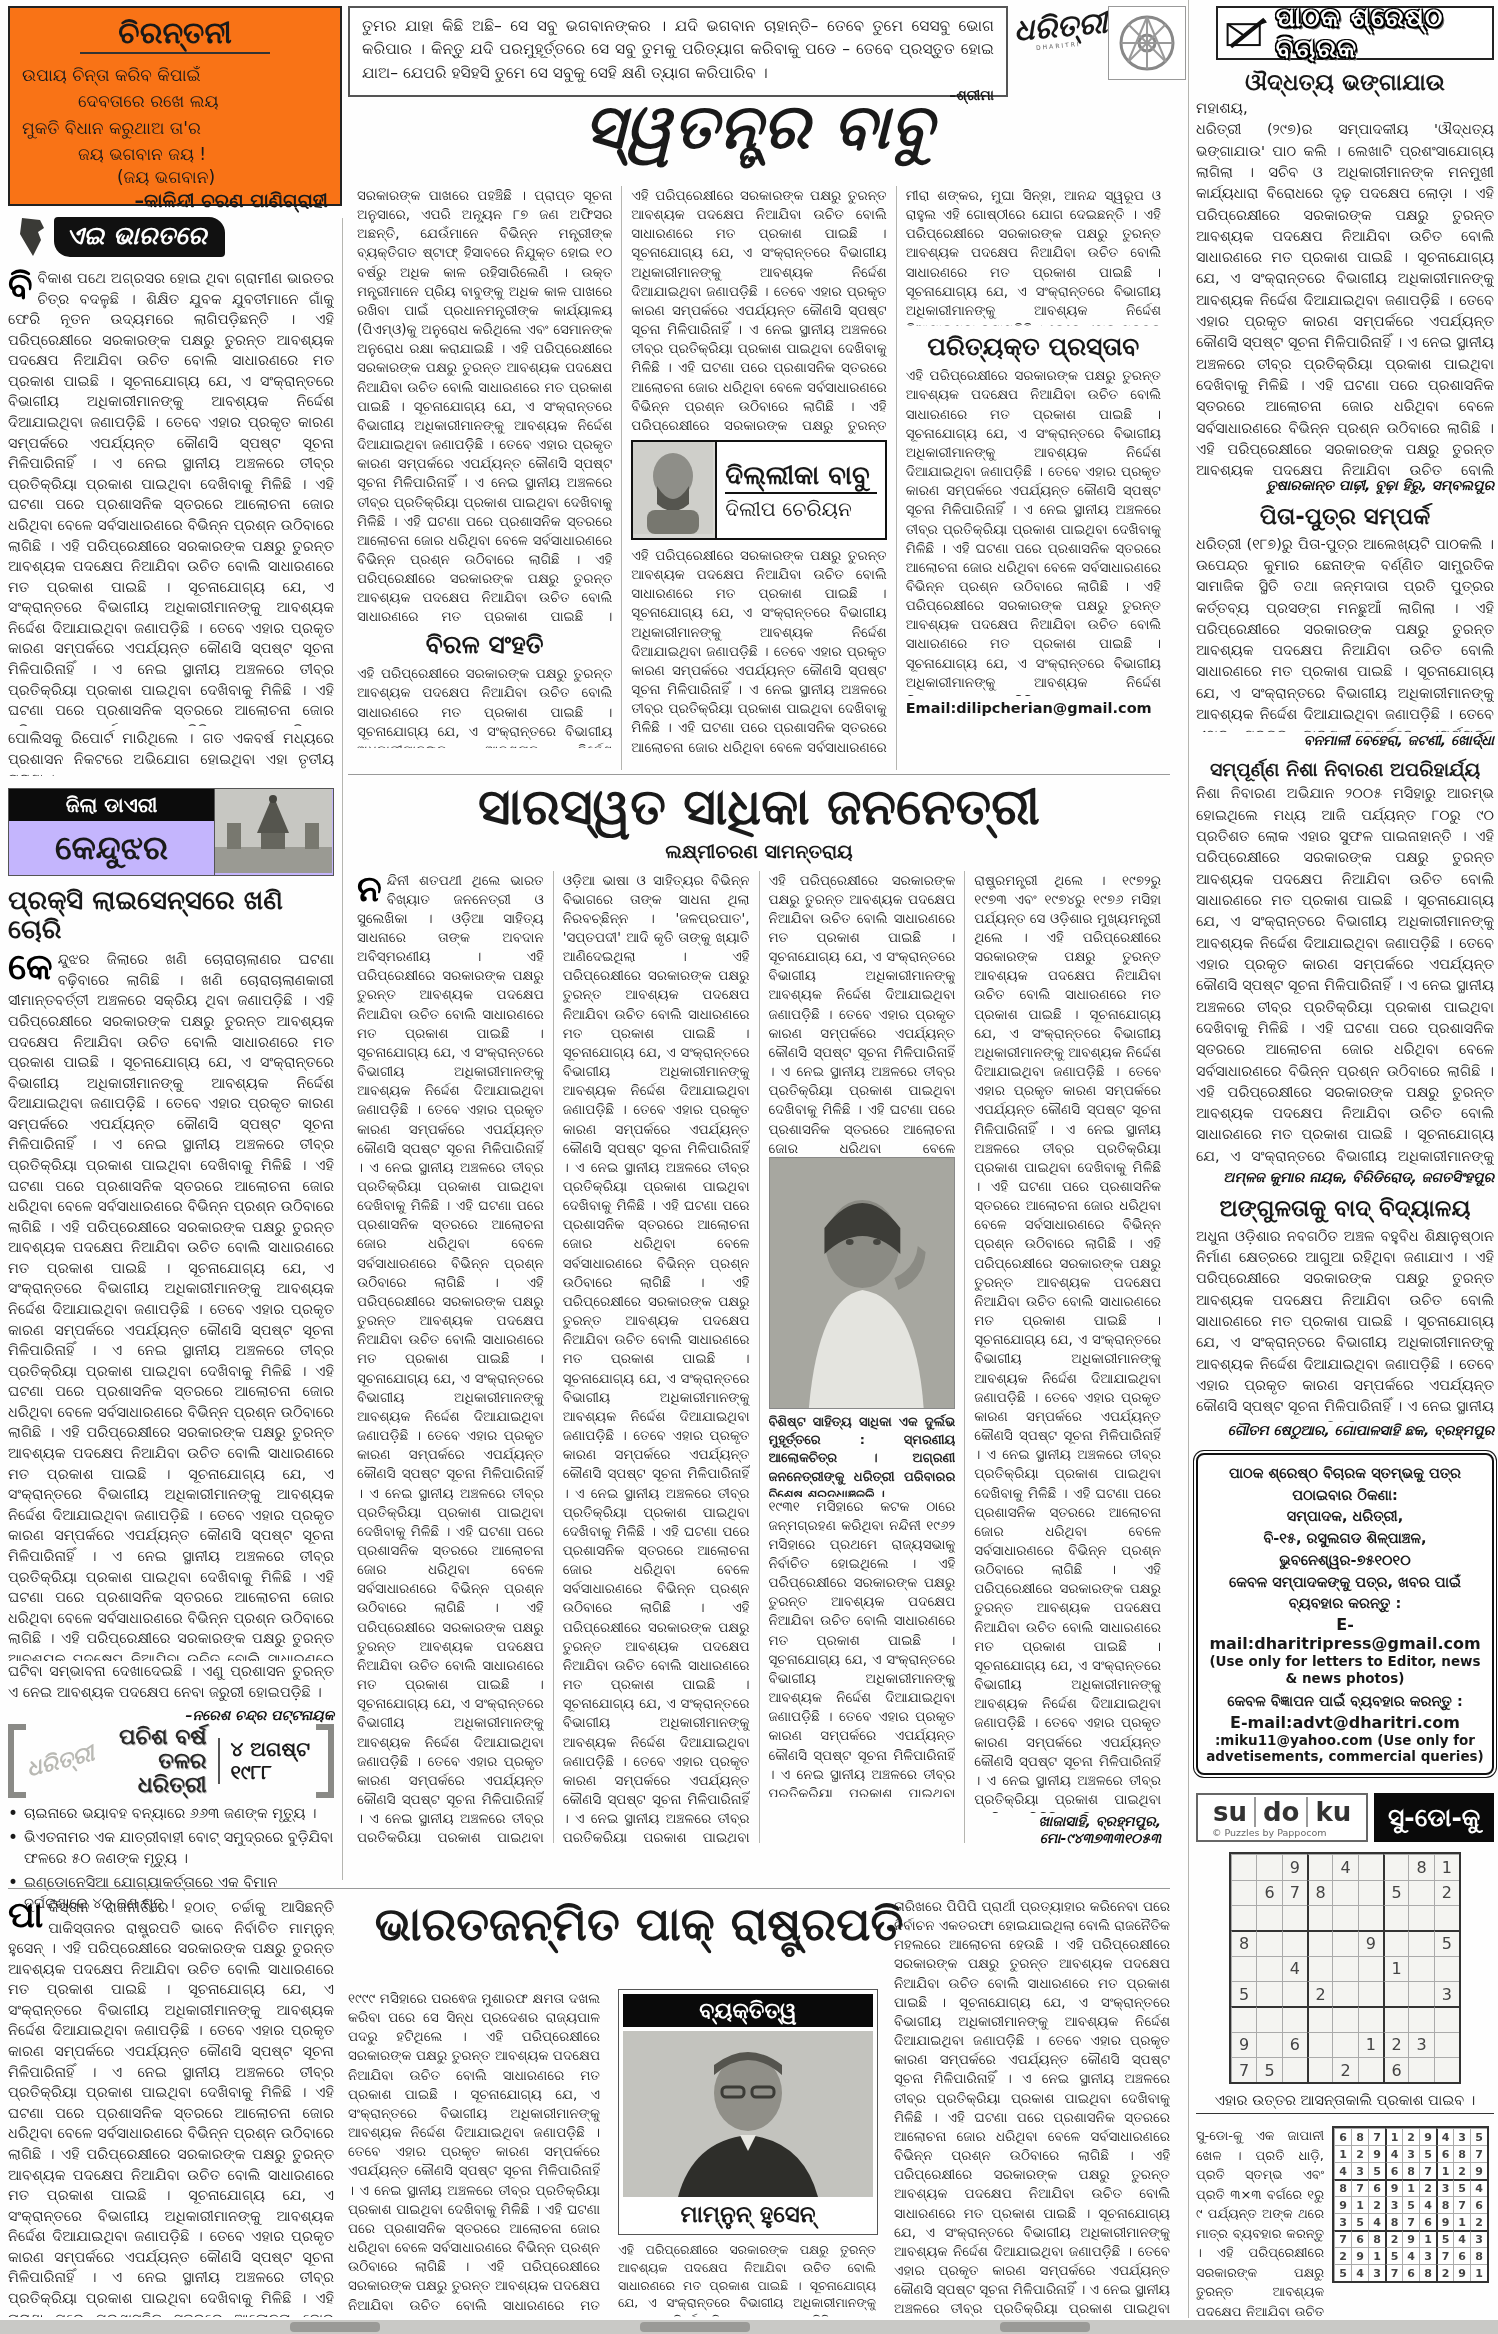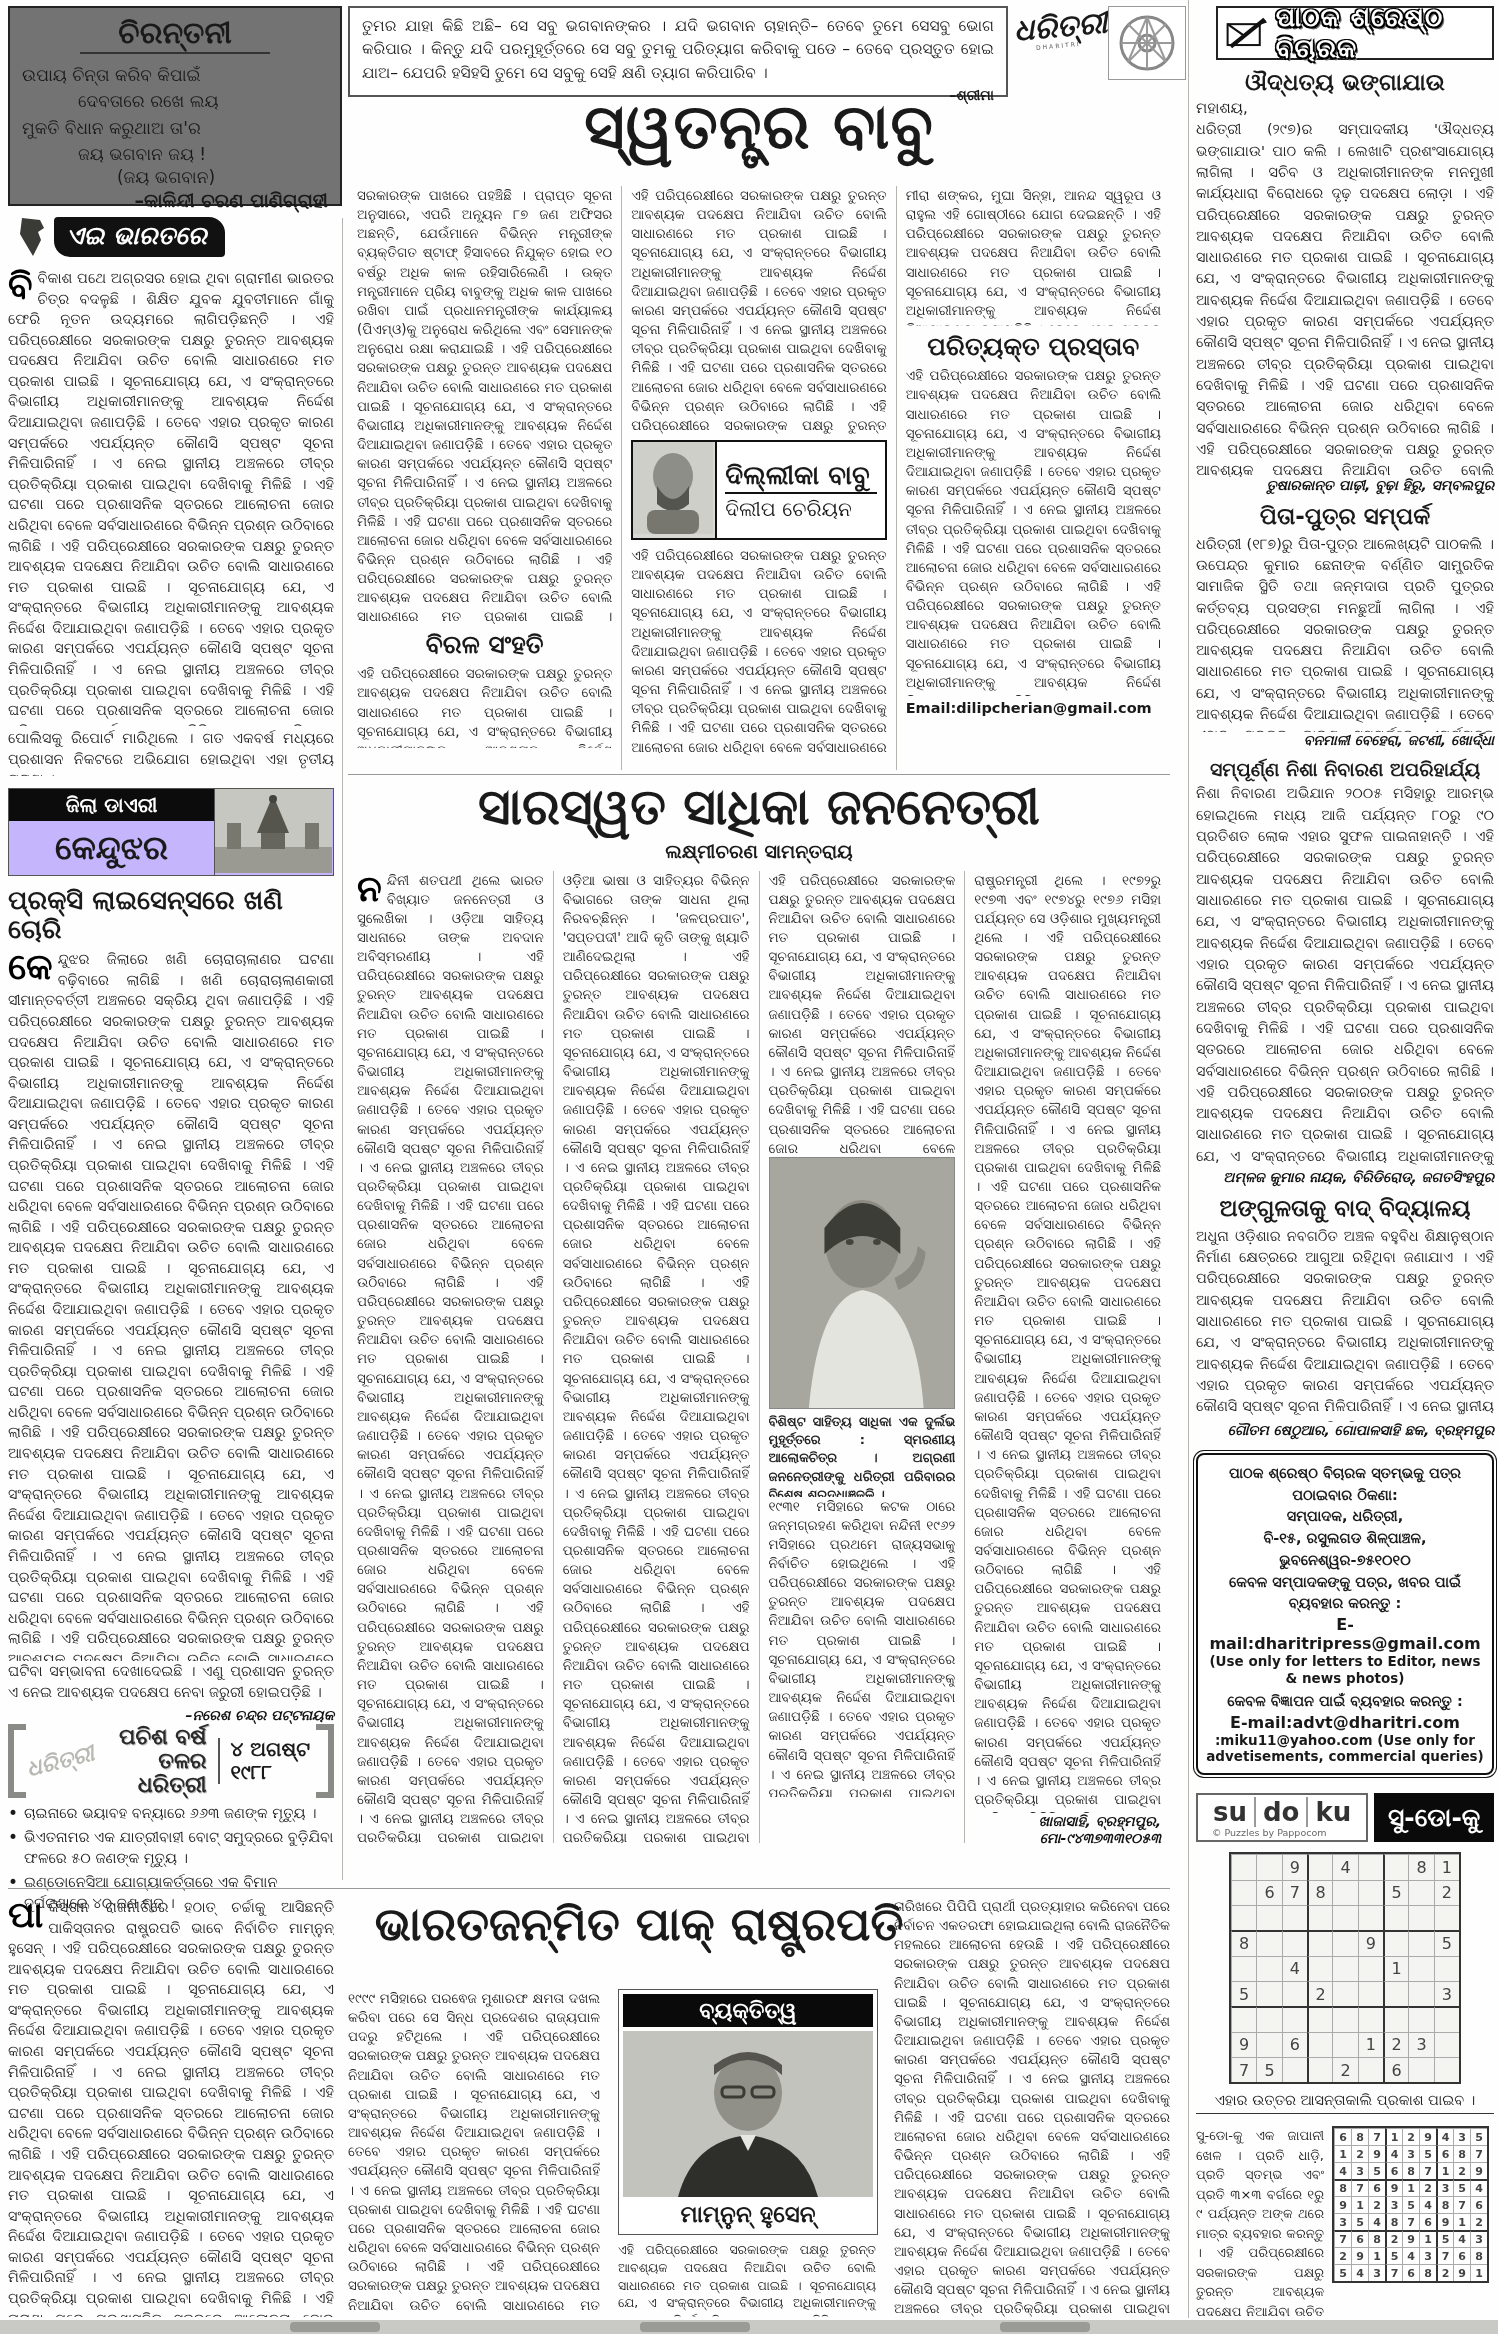--- a/index.html
+++ b/index.html
@@ -5,21 +5,21 @@
   html,body{margin:0;padding:0;background:#e8e8e4;}
   #page{position:relative;width:1498px;height:2334px;background:#fefefe;margin:0 auto;
         font-family:"DejaVu Sans","Liberation Sans",sans-serif;color:#1a1a1a;overflow:hidden;}
   .abs{position:absolute;}
   .jt{text-align:justify;}
   .fb{overflow:hidden;text-align:justify;font-size:13.5px;line-height:1.42;color:#222;}
   .dc{float:left;font-size:36px;font-weight:bold;line-height:.9;padding:2px 5px 0 0;color:#000;}
   .rule-v{background:#b5b5b0;width:1px;}
   .attr{font-style:italic;font-weight:bold;text-align:right;font-size:14px;color:#111;}
   
-  .poem{border:2px solid #222;padding:8px 12px;background:#737373;}
+  .poem{border:2px solid #222;padding:8px 12px;background:#f97316;}
   .poem-t{font-size:30px;font-weight:bold;text-align:center;line-height:1.1;}
   .poem-u{border-bottom:2px solid #333;width:62%;margin:3px auto 8px auto;}
   .poem-l{font-size:17px;line-height:1.55;}
   .poem-l.ind{padding-left:56px;}
   .poem-cred{font-size:17px;text-align:center;padding-right:18px;}
   .poem-a{font-size:19px;font-weight:bold;text-align:right;margin-top:2px;}
   
   .quote{border:2px solid #555;padding:7px 12px 4px 12px;font-size:15.5px;line-height:1.5;background:#fff;}
   .quote-a{text-align:right;font-size:14px;font-weight:bold;}
   
@@ -149,21 +149,21 @@
         <line x1="30" y1="4" x2="30" y2="56"></line>
           <line x1="4" y1="30" x2="56" y2="30"></line>
         <line x1="11" y1="11" x2="49" y2="49"></line>
           <line x1="49" y1="11" x2="11" y2="49"></line>
         <line x1="30" y1="4" x2="11" y2="49"></line>
           <line x1="30" y1="4" x2="49" y2="49"></line>
       </g>
     </svg>
   </div>
 
-  <div class="abs h-sw" style="left:348px;top:96px;width:822px;">ସ୍ୱତନ୍ତ୍ର ବାବୁ</div>
+  <div class="abs h-sw" style="left:348px;top:96px;width:822px;font-style:italic;">ସ୍ୱତନ୍ତ୍ର ବାବୁ</div>
   <div class="abs cols" style="left:348px;top:186px;width:822px;height:584px;">
     <div class="ncol">
       <div class="fb" style="height:438px;"><span>ସରକାରଙ୍କ ପାଖରେ ପହଞ୍ଚିଛି । ପ୍ରାପ୍ତ ସୂଚନା ଅନୁସାରେ, ଏପରି ଅନ୍ୟୂନ ୮୭ ଜଣ ଅଫିସର ଅଛନ୍ତି, ଯେଉଁମାନେ ବିଭିନ୍ନ ମନ୍ତ୍ରୀଙ୍କ ବ୍ୟକ୍ତିଗତ ଷ୍ଟାଫ୍ ହିସାବରେ ନିଯୁକ୍ତ ହୋଇ ୧୦ ବର୍ଷରୁ ଅଧିକ କାଳ ରହିସାରିଲେଣି । ଉକ୍ତ ମନ୍ତ୍ରୀମାନେ ପ୍ରିୟ ବାବୁଙ୍କୁ ଅଧିକ କାଳ ପାଖରେ ରଖିବା ପାଇଁ ପ୍ରଧାନମନ୍ତ୍ରୀଙ୍କ କାର୍ଯ୍ୟାଳୟ (ପିଏମ୍ଓ)କୁ ଅନୁରୋଧ କରିଥିଲେ ଏବଂ ସେମାନଙ୍କ ଅନୁରୋଧ ରକ୍ଷା କରାଯାଇଛି । ଏହି ପରିପ୍ରେକ୍ଷୀରେ ସରକାରଙ୍କ ପକ୍ଷରୁ ତୁରନ୍ତ ଆବଶ୍ୟକ ପଦକ୍ଷେପ ନିଆଯିବା ଉଚିତ ବୋଲି ସାଧାରଣରେ ମତ ପ୍ରକାଶ ପାଇଛି । ସୂଚନାଯୋଗ୍ୟ ଯେ, ଏ ସଂକ୍ରାନ୍ତରେ ବିଭାଗୀୟ ଅଧିକାରୀମାନଙ୍କୁ ଆବଶ୍ୟକ ନିର୍ଦ୍ଦେଶ ଦିଆଯାଇଥିବା ଜଣାପଡ଼ିଛି । ତେବେ ଏହାର ପ୍ରକୃତ କାରଣ ସମ୍ପର୍କରେ ଏପର୍ଯ୍ୟନ୍ତ କୌଣସି ସ୍ପଷ୍ଟ ସୂଚନା ମିଳିପାରିନାହିଁ । ଏ ନେଇ ସ୍ଥାନୀୟ ଅଞ୍ଚଳରେ ତୀବ୍ର ପ୍ରତିକ୍ରିୟା ପ୍ରକାଶ ପାଇଥିବା ଦେଖିବାକୁ ମିଳିଛି । ଏହି ଘଟଣା ପରେ ପ୍ରଶାସନିକ ସ୍ତରରେ ଆଲୋଚନା ଜୋର ଧରିଥିବା ବେଳେ ସର୍ବସାଧାରଣରେ ବିଭିନ୍ନ ପ୍ରଶ୍ନ ଉଠିବାରେ ଲାଗିଛି । ଏହି ପରିପ୍ରେକ୍ଷୀରେ ସରକାରଙ୍କ ପକ୍ଷରୁ ତୁରନ୍ତ ଆବଶ୍ୟକ ପଦକ୍ଷେପ ନିଆଯିବା ଉଚିତ ବୋଲି ସାଧାରଣରେ ମତ ପ୍ରକାଶ ପାଇଛି । ସୂଚନାଯୋଗ୍ୟ ଯେ, ଏ ସଂକ୍ରାନ୍ତରେ ବିଭାଗୀୟ ଅଧିକାରୀମାନଙ୍କୁ ଆବଶ୍ୟକ ନିର୍ଦ୍ଦେଶ ଦିଆଯାଇଥିବା ଜଣାପଡ଼ିଛି । ତେବେ ଏହାର ପ୍ରକୃତ କାରଣ ସମ୍ପର୍କରେ ଏପର୍ଯ୍ୟନ୍ତ କୌଣସି ସ୍ପଷ୍ଟ ସୂଚନା ମିଳିପାରିନାହିଁ । ଏ ନେଇ ସ୍ଥାନୀୟ ଅଞ୍ଚଳରେ ତୀବ୍ର ପ୍ରତିକ୍ରିୟା ପ୍ରକାଶ ପାଇଥିବା ଦେଖିବାକୁ ମିଳିଛି । ଏହି ଘଟଣା ପରେ ପ୍ରଶାସନିକ ସ୍ତରରେ ଆଲୋଚନା ଜୋର ଧରିଥିବା ବେଳେ ସର୍ବସାଧାରଣରେ ବିଭିନ୍ନ ପ୍ରଶ୍ନ ଉଠିବାରେ ଲାଗିଛି । ଏହି ପରିପ୍ରେକ୍ଷୀରେ ସରକାରଙ୍କ ପକ୍ଷରୁ ତୁରନ୍ତ ଆବଶ୍ୟକ ପଦକ୍ଷେପ ନିଆଯିବା ଉଚିତ ବୋଲି ସାଧାରଣରେ ମତ ପ୍ରକାଶ ପାଇଛି । ସୂଚନାଯୋଗ୍ୟ ଯେ, ଏ ସଂକ୍ରାନ୍ତରେ ବିଭାଗୀୟ ଅଧିକାରୀମାନଙ୍କୁ ଆବଶ୍ୟକ ନିର୍ଦ୍ଦେଶ ଦିଆଯାଇଥିବା ଜଣାପଡ଼ିଛି । ତେବେ ଏହାର ପ୍ରକୃତ କାରଣ ସମ୍ପର୍କରେ ଏପର୍ଯ୍ୟନ୍ତ କୌଣସି ସ୍ପଷ୍ଟ ସୂଚନା ମିଳିପାରିନାହିଁ । ଏ ନେଇ ସ୍ଥାନୀୟ ଅଞ୍ଚଳରେ ତୀବ୍ର ପ୍ରତିକ୍ରିୟା ପ୍ରକାଶ ପାଇଥିବା ଦେଖିବାକୁ ମିଳିଛି । ଏହି ଘଟଣା ପରେ ପ୍ରଶାସନିକ ସ୍ତରରେ ଆଲୋଚନା ଜୋର ଧରିଥିବା ବେଳେ ସର୍ବସାଧାରଣରେ ବିଭିନ୍ନ ପ୍ରଶ୍ନ ଉଠିବାରେ ଲାଗିଛି ।</span></div>
       <div class="subhead">ବିରଳ ସଂହତି</div>
       <div class="fb" style="height:84px;"><span>ଏହି ପରିପ୍ରେକ୍ଷୀରେ ସରକାରଙ୍କ ପକ୍ଷରୁ ତୁରନ୍ତ ଆବଶ୍ୟକ ପଦକ୍ଷେପ ନିଆଯିବା ଉଚିତ ବୋଲି ସାଧାରଣରେ ମତ ପ୍ରକାଶ ପାଇଛି । ସୂଚନାଯୋଗ୍ୟ ଯେ, ଏ ସଂକ୍ରାନ୍ତରେ ବିଭାଗୀୟ ଅଧିକାରୀମାନଙ୍କୁ ଆବଶ୍ୟକ ନିର୍ଦ୍ଦେଶ ଦିଆଯାଇଥିବା ଜଣାପଡ଼ିଛି । ତେବେ ଏହାର ପ୍ରକୃତ କାରଣ ସମ୍ପର୍କରେ ଏପର୍ଯ୍ୟନ୍ତ କୌଣସି ସ୍ପଷ୍ଟ ସୂଚନା ମିଳିପାରିନାହିଁ । ଏ ନେଇ ସ୍ଥାନୀୟ ଅଞ୍ଚଳରେ ତୀବ୍ର ପ୍ରତିକ୍ରିୟା ପ୍ରକାଶ ପାଇଥିବା ଦେଖିବାକୁ ମିଳିଛି । ଏହି ଘଟଣା ପରେ ପ୍ରଶାସନିକ ସ୍ତରରେ ଆଲୋଚନା ଜୋର ଧରିଥିବା ବେଳେ ସର୍ବସାଧାରଣରେ ବିଭିନ୍ନ ପ୍ରଶ୍ନ ଉଠିବାରେ ଲାଗିଛି ।</span></div>
     </div>
     <div class="ncol">
       <div class="fb" style="height:248px;"><span>ଏହି ପରିପ୍ରେକ୍ଷୀରେ ସରକାରଙ୍କ ପକ୍ଷରୁ ତୁରନ୍ତ ଆବଶ୍ୟକ ପଦକ୍ଷେପ ନିଆଯିବା ଉଚିତ ବୋଲି ସାଧାରଣରେ ମତ ପ୍ରକାଶ ପାଇଛି । ସୂଚନାଯୋଗ୍ୟ ଯେ, ଏ ସଂକ୍ରାନ୍ତରେ ବିଭାଗୀୟ ଅଧିକାରୀମାନଙ୍କୁ ଆବଶ୍ୟକ ନିର୍ଦ୍ଦେଶ ଦିଆଯାଇଥିବା ଜଣାପଡ଼ିଛି । ତେବେ ଏହାର ପ୍ରକୃତ କାରଣ ସମ୍ପର୍କରେ ଏପର୍ଯ୍ୟନ୍ତ କୌଣସି ସ୍ପଷ୍ଟ ସୂଚନା ମିଳିପାରିନାହିଁ । ଏ ନେଇ ସ୍ଥାନୀୟ ଅଞ୍ଚଳରେ ତୀବ୍ର ପ୍ରତିକ୍ରିୟା ପ୍ରକାଶ ପାଇଥିବା ଦେଖିବାକୁ ମିଳିଛି । ଏହି ଘଟଣା ପରେ ପ୍ରଶାସନିକ ସ୍ତରରେ ଆଲୋଚନା ଜୋର ଧରିଥିବା ବେଳେ ସର୍ବସାଧାରଣରେ ବିଭିନ୍ନ ପ୍ରଶ୍ନ ଉଠିବାରେ ଲାଗିଛି । ଏହି ପରିପ୍ରେକ୍ଷୀରେ ସରକାରଙ୍କ ପକ୍ଷରୁ ତୁରନ୍ତ ଆବଶ୍ୟକ ପଦକ୍ଷେପ ନିଆଯିବା ଉଚିତ ବୋଲି ସାଧାରଣରେ ମତ ପ୍ରକାଶ ପାଇଛି । ସୂଚନାଯୋଗ୍ୟ ଯେ, ଏ ସଂକ୍ରାନ୍ତରେ ବିଭାଗୀୟ ଅଧିକାରୀମାନଙ୍କୁ ଆବଶ୍ୟକ ନିର୍ଦ୍ଦେଶ ଦିଆଯାଇଥିବା ଜଣାପଡ଼ିଛି । ତେବେ ଏହାର ପ୍ରକୃତ କାରଣ ସମ୍ପର୍କରେ ଏପର୍ଯ୍ୟନ୍ତ କୌଣସି ସ୍ପଷ୍ଟ ସୂଚନା ମିଳିପାରିନାହିଁ । ଏ ନେଇ ସ୍ଥାନୀୟ ଅଞ୍ଚଳରେ ତୀବ୍ର ପ୍ରତିକ୍ରିୟା ପ୍ରକାଶ ପାଇଥିବା ଦେଖିବାକୁ ମିଳିଛି । ଏହି ଘଟଣା ପରେ ପ୍ରଶାସନିକ ସ୍ତରରେ ଆଲୋଚନା ଜୋର ଧରିଥିବା ବେଳେ ସର୍ବସାଧାରଣରେ ବିଭିନ୍ନ ପ୍ରଶ୍ନ ଉଠିବାରେ ଲାଗିଛି ।</span></div>
       <div class="dbox">
         <div class="dbox-ph">

